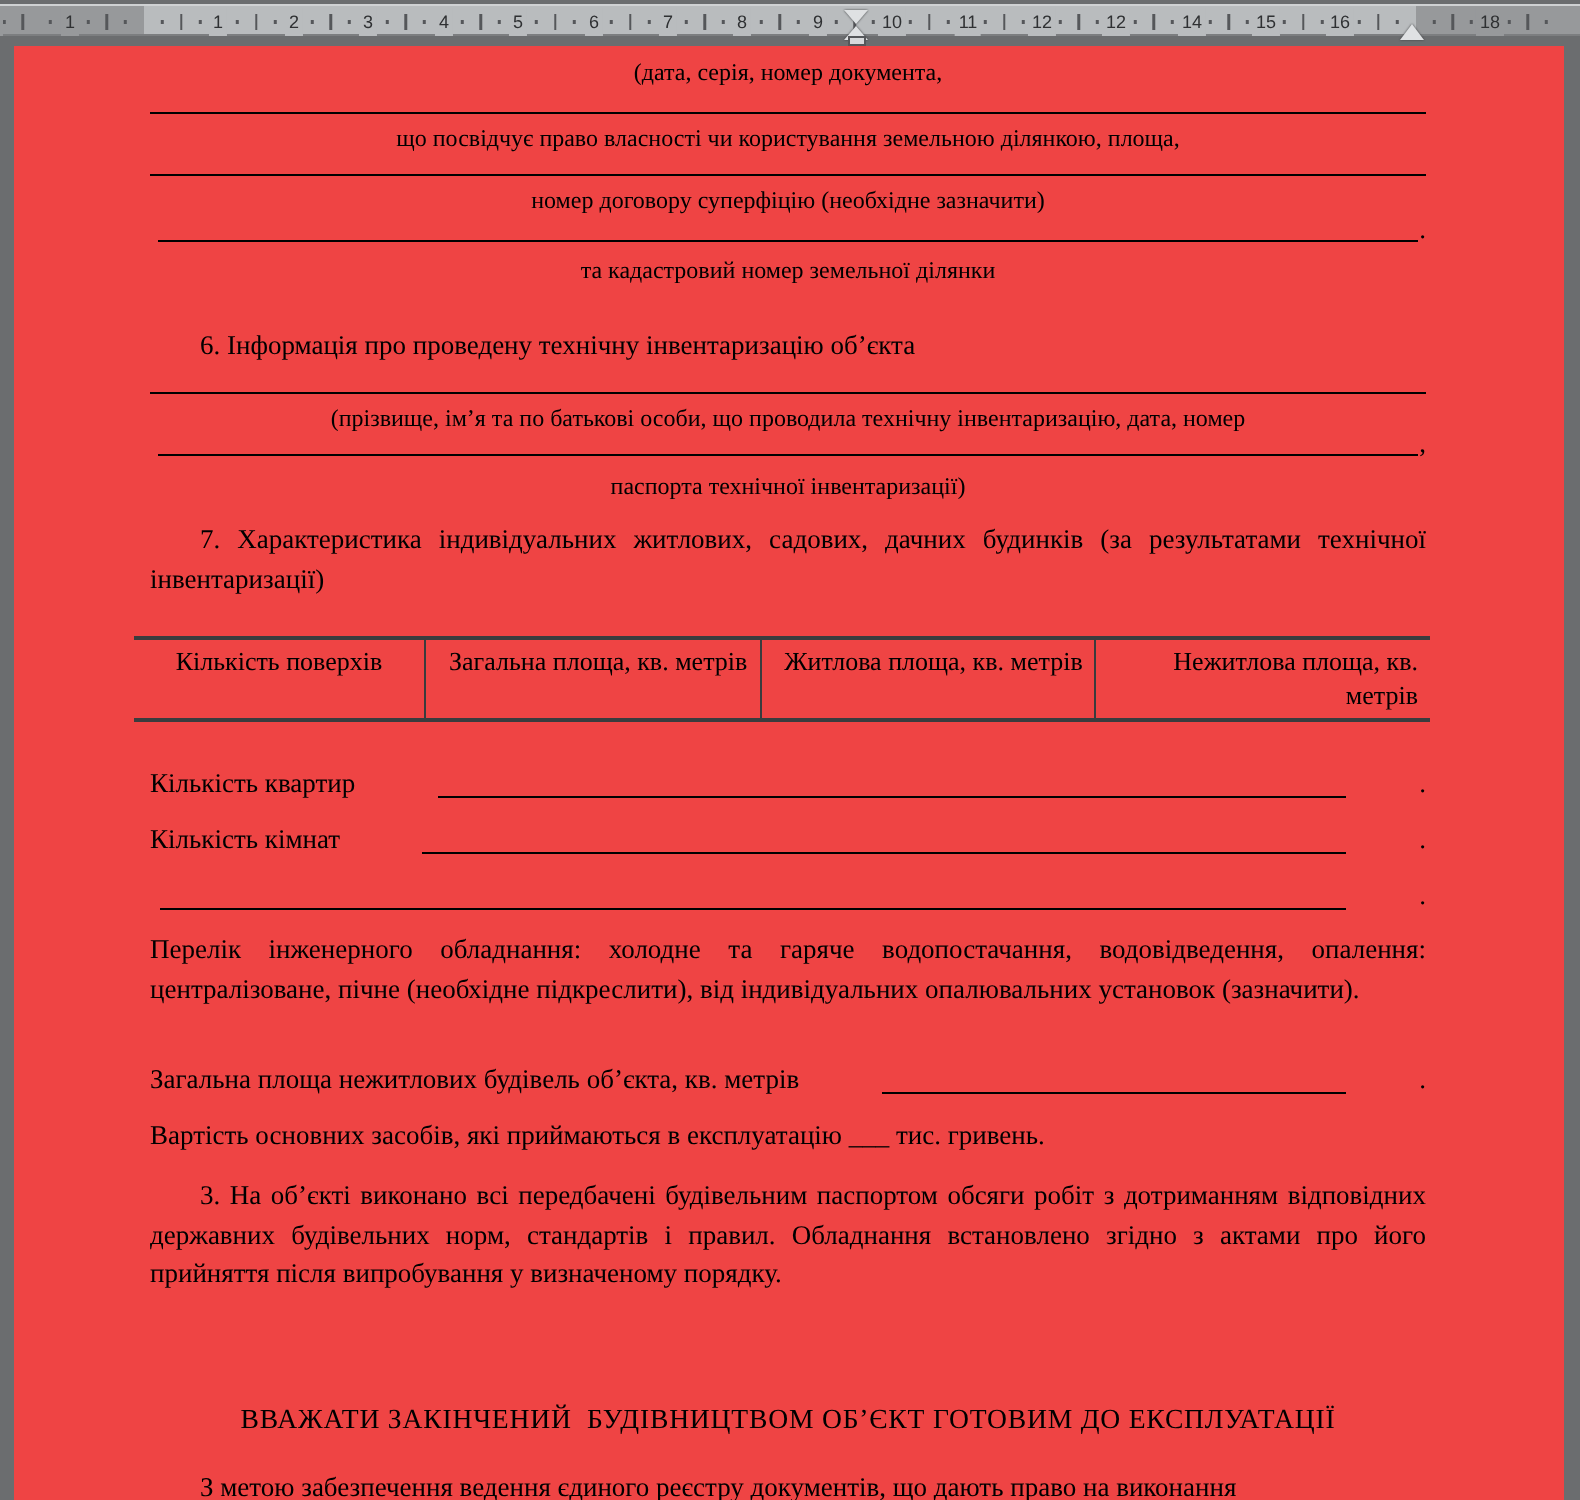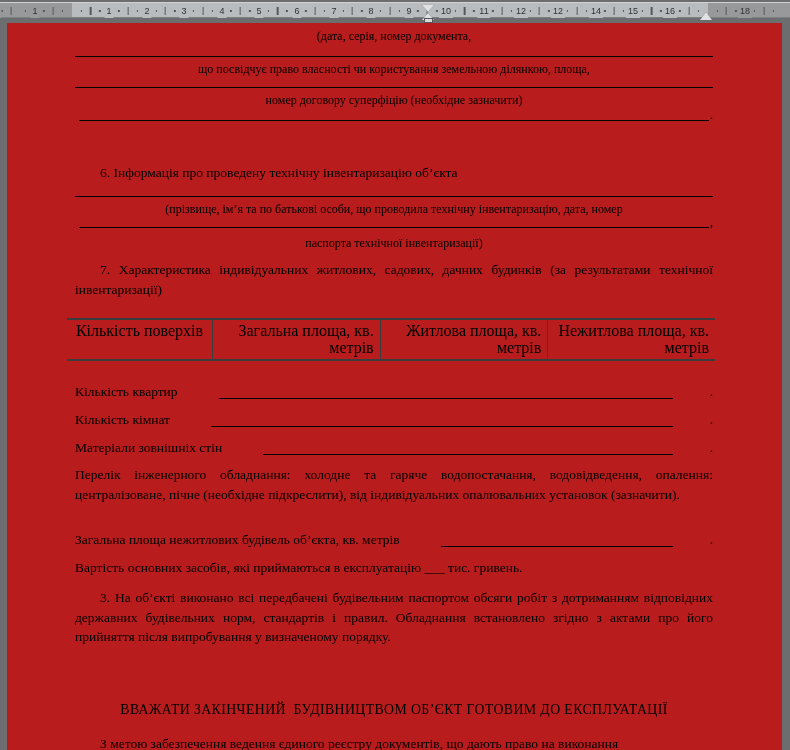--- a/index.html
+++ b/index.html
@@ -22,39 +22,39 @@
   .num-bg-margin{background:#97999b;}
   .num-bg-active{background:#b9bcbe;}
 
   .marker{position:absolute;width:0;height:0;}
   .m-first{left:422px;top:2px;border-left:6px solid transparent;border-right:6px solid transparent;border-top:7px solid #dfe1e3;filter:drop-shadow(0 0 0.6px #3c3e40);}
   .m-hang{left:422px;top:10px;border-left:6px solid transparent;border-right:6px solid transparent;border-bottom:7px solid #dfe1e3;filter:drop-shadow(0 0 0.6px #3c3e40);}
   .m-box{position:absolute;left:424px;top:18px;width:9px;height:5px;background:#d7d9db;border:1px solid #55575a;}
   .m-right{left:700px;top:9px;border-left:6px solid transparent;border-right:6px solid transparent;border-bottom:8px solid #dfe1e3;filter:drop-shadow(0 0 0.6px #3c3e40);}
 
   
-  .page{position:absolute;left:7px;top:23px;width:775px;height:727px;background:#b91c1c;overflow:hidden;
+  .page{position:absolute;left:7px;top:23px;width:775px;height:727px;background:#ef4444;overflow:hidden;
     font-family:"Liberation Serif","DejaVu Serif",serif;color:#000;}
   .blk{position:absolute;left:68px;width:638px;}
   .cap{font-size:12px;line-height:15px;text-align:center;}
   .body-t{font-size:13.5px;line-height:19.5px;}
   .just{text-align:justify;text-indent:25px;}
   .just-ni{text-align:justify;text-indent:0;}
   .rule{border-bottom:1px solid #000;height:13px;}
   .rule-row{display:flex;align-items:flex-end;font-size:13.5px;line-height:16px;}
   .rule-row .fill{flex:1;border-bottom:1px solid #000;height:14px;margin:0 1px 2px 4px;}
   .rule-row .tail{flex:0 0 auto;}
 
   .field-row{display:flex;align-items:flex-end;font-size:13.5px;line-height:17px;gap:36px;}
   .field-row .lbl{flex:0 0 auto;white-space:nowrap;}
   .field-row .fill{flex:1;border-bottom:1px solid #000;height:15px;margin:0 1px 1px 5px;}
 
   
   .inv-table{position:absolute;left:60px;width:648px;border-top:2px solid #3a3c3e;border-bottom:2px solid #3a3c3e;display:flex;}
-  .inv-cell{font-size:16px;line-height:17px;text-align:center;padding:2px 6px 3px;min-height:39px;}
+  .inv-cell{font-size:13px;line-height:17px;text-align:center;padding:2px 6px 3px;min-height:39px;}
   .inv-cell + .inv-cell{border-left:1px solid #3a3c3e;}
   .c1{flex:0 0 145px;}
   .c2,.c3,.c4{flex:1 1 0;text-align:right;}
 
   .heading{font-size:13.8px;letter-spacing:0.4px;text-align:center;white-space:pre-wrap;}
 </style>
 </head>
 <body>
 
 <div class="ruler-strip">
@@ -97,20 +97,21 @@
 
   <div class="blk rule" style="top:52px"></div>
 
   <div class="blk cap" style="top:70px">номер договору суперфіцію (необхідне зазначити)</div>
 
   <div class="blk rule-row" style="top:84px">
     <span class="fill"></span>
       <span class="tail">.</span>
   </div>
 
+  <div class="blk cap" style="top:105px">та кадастровий номер земельної ділянки</div>
 
   <div class="blk body-t just" style="top:140px">6. Інформація про проведену технічну інвентаризацію об’єкта</div>
 
   <div class="blk rule" style="top:161px"></div>
 
   <div class="blk cap" style="top:179px">(прізвище, ім’я та по батькові особи, що проводила технічну інвентаризацію, дата, номер</div>
 
   <div class="blk rule-row" style="top:191px">
     <span class="fill"></span>
       <span class="tail">,</span>
@@ -133,21 +134,20 @@
       <span>.</span>
   </div>
 
   <div class="blk field-row" style="top:388px">
     <span class="lbl">Кількість кімнат</span>
     <span class="fill"></span>
       <span>.</span>
   </div>
 
   <div class="blk field-row" style="top:416px">
-    <span class="lbl">Матеріали зовнішніх стін</span>
     <span class="fill"></span>
       <span>.</span>
   </div>
 
   <div class="blk body-t just-ni" style="top:442px">Перелік інженерного обладнання: холодне та гаряче водопостачання, водовідведення, опалення: централізоване, пічне (необхідне підкреслити), від індивідуальних опалювальних установок (зазначити).</div>
 
   <div class="blk field-row" style="top:508px">
     <span class="lbl">Загальна площа нежитлових будівель об’єкта, кв. метрів</span>
     <span class="fill"></span>
       <span>.</span>

